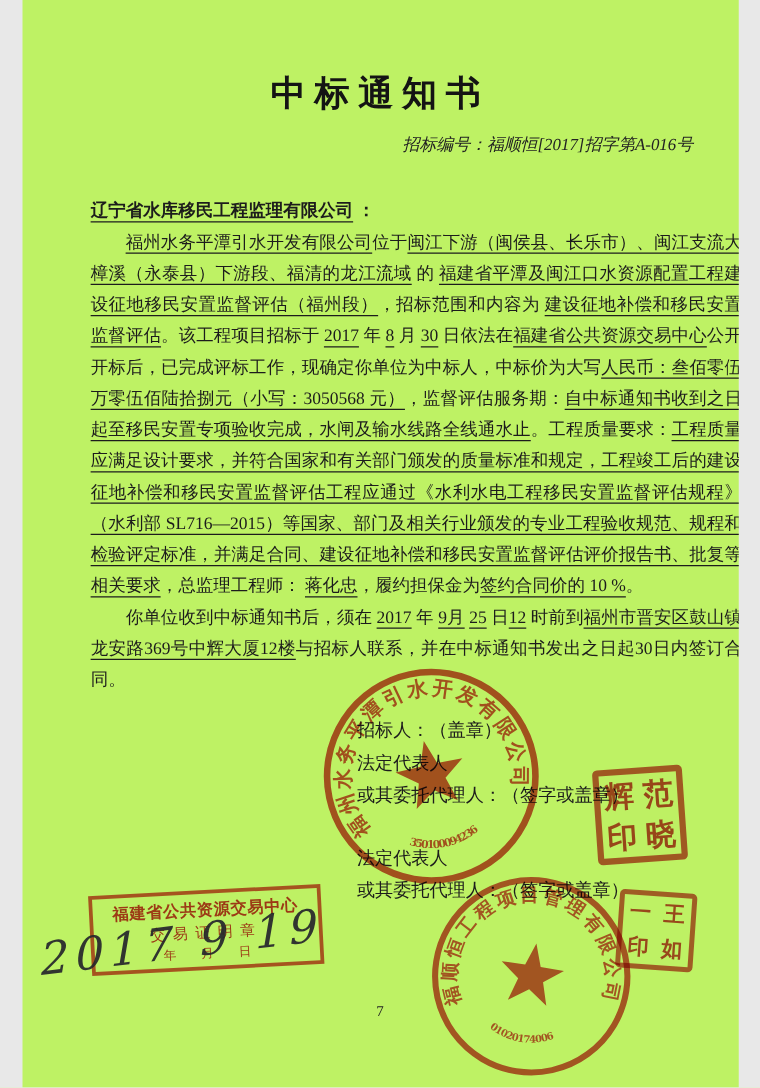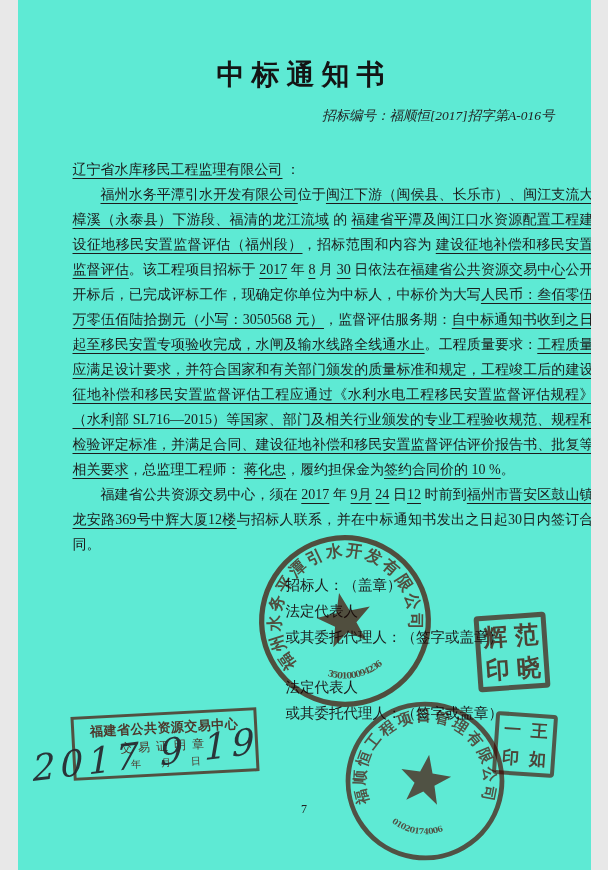--- a/index.html
+++ b/index.html
@@ -1,31 +1,31 @@
 <!DOCTYPE html>
 <html><head>
 <meta charset="utf-8">
 <style>
   html,body { margin:0; padding:0; background:#e8e8e8; }
   .page {
     position:relative; width:573px; height:870px; margin:0 auto;
-    background:#5eead4; overflow:hidden;
+    background:#bef264; overflow:hidden;
     font-family:"Liberation Serif","DejaVu Serif",serif; color:#1e1e1e;
   }
   .title {
     position:absolute; top:56px; left:0; right:0; text-align:center;
     font-family:"Liberation Sans","DejaVu Sans",sans-serif;
     font-weight:bold; font-size:28px; letter-spacing:7px; color:#141414;
   }
   .ref { position:absolute; top:107px; right:36px; font-size:13.5px; color:#222;font-style:italic; }
   .content {
     position:absolute; top:157px; left:55px; width:521px;
     font-size:14px; line-height:25px; text-align:justify; color:#1c1c1c;
   }
-  .addressee { margin:0 0 0 0; }
+  .addressee { margin:0 0 0 0;font-weight:bold; }
   .para { text-indent:2em; margin:0; }
   .ul { text-decoration:underline; text-underline-offset:4px; text-decoration-thickness:1px; }
   .sig { position:absolute; left:268px; top:572px; font-size:14.5px; line-height:26px; color:#1c1c1c; }
   .sig-line { white-space:nowrap; }
   .mb24 { margin-bottom:24px; }
   .mb22 { margin-bottom:22px; }
   .page-num { position:absolute; top:802px; left:0; right:0; text-align:center; font-size:12px; color:#222; }
 
   
   .stamp { position:absolute; mix-blend-mode:multiply; pointer-events:none; }
@@ -59,21 +59,21 @@
 <body>
 
 <div class="page">
 
   <div class="title">中标通知书</div>
   <div class="ref">招标编号：福顺恒[2017]招字第A-016号</div>
 
   <div class="content">
     <div class="addressee"><span class="ul">辽宁省水库移民工程监理有限公司</span><span> ：</span></div>
     <p class="para"><span class="ul">福州水务平潭引水开发有限公司</span><span>位于</span><span class="ul">闽江下游（闽侯县、长乐市）、闽江支流大樟溪（永泰县）下游段、福清的龙江流域</span><span> 的 </span><span class="ul">福建省平潭及闽江口水资源配置工程建设征地移民安置监督评估（福州段）</span><span>，招标范围和内容为 </span><span class="ul">建设征地补偿和移民安置监督评估</span><span>。该工程项目招标于 </span><span class="ul">2017</span><span> 年 </span><span class="ul">8</span><span> 月 </span><span class="ul">30</span><span> 日依法在</span><span class="ul">福建省公共资源交易中心</span><span>公开开标后，已完成评标工作，现确定你单位为中标人，中标价为大写</span><span class="ul">人民币：叁佰零伍万零伍佰陆拾捌元（小写：3050568 元）</span><span>，监督评估服务期：</span><span class="ul">自中标通知书收到之日起至移民安置专项验收完成，水闸及输水线路全线通水止</span><span>。工程质量要求：</span><span class="ul">工程质量应满足设计要求，并符合国家和有关部门颁发的质量标准和规定，工程竣工后的建设征地补偿和移民安置监督评估工程应通过《水利水电工程移民安置监督评估规程》（水利部 SL716—2015）等国家、部门及相关行业颁发的专业工程验收规范、规程和检验评定标准，并满足合同、建设征地补偿和移民安置监督评估评价报告书、批复等相关要求</span><span>，总监理工程师： </span><span class="ul">蒋化忠</span><span>，履约担保金为</span><span class="ul">签约合同价的 10 %</span><span>。</span></p>
-    <p class="para"><span>福建省公共资源交易中心，须在 </span><span class="ul">2017</span><span> 年 </span><span class="ul">9月</span><span> </span><span class="ul">24</span><span> 日</span><span class="ul">12</span><span> 时前到</span><span class="ul">福州市晋安区鼓山镇龙安路369号中辉大厦12楼</span><span>与招标人联系，并在中标通知书发出之日起30日内签订合同。</span></p>
+    <p class="para"><span>你单位收到中标通知书后，须在 </span><span class="ul">2017</span><span> 年 </span><span class="ul">9月</span><span> </span><span class="ul">25</span><span> 日</span><span class="ul">12</span><span> 时前到</span><span class="ul">福州市晋安区鼓山镇龙安路369号中辉大厦12楼</span><span>与招标人联系，并在中标通知书发出之日起30日内签订合同。</span></p>
   </div>
 
   <div class="sig">
     <div class="sig-line">招标人：（盖章）</div>
     <div class="sig-line">法定代表人</div>
     <div class="sig-line mb24">或其委托代理人：（签字或盖章）</div>
     <div class="sig-line">法定代表人</div>
     <div class="sig-line mb22">或其委托代理人：（签字或盖章）</div>
   </div>
 

